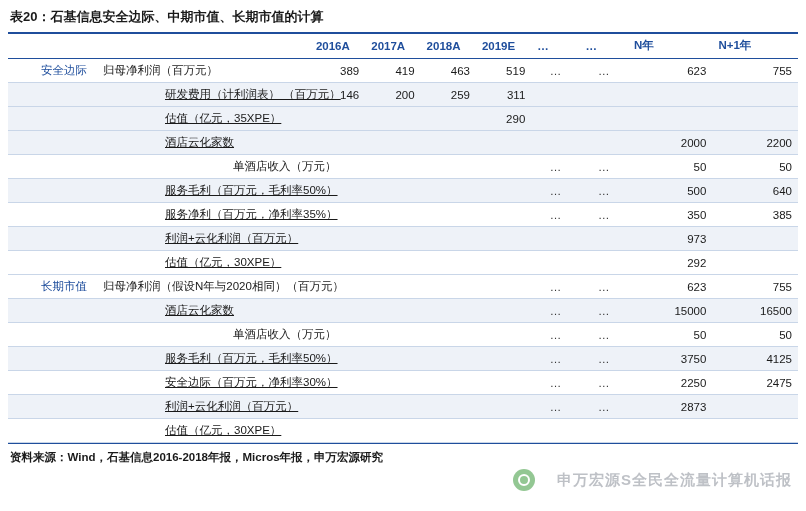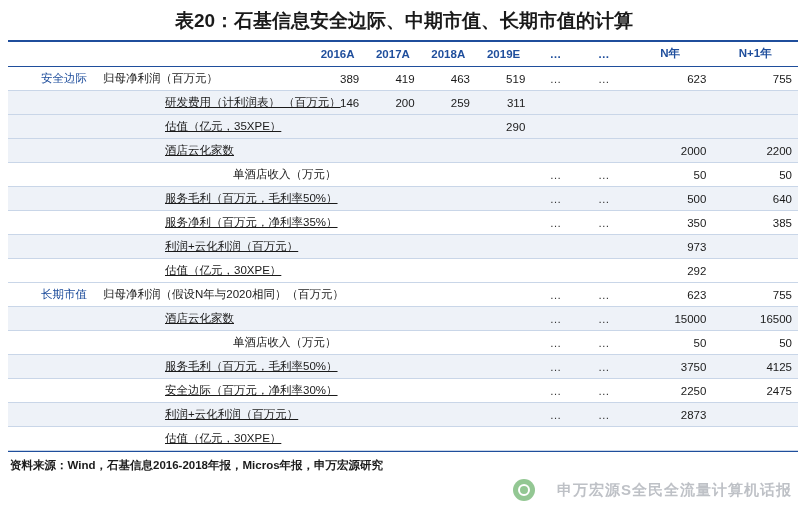--- a/index.html
+++ b/index.html
@@ -16,25 +16,24 @@
   }
   .page {
     position: relative;
     width: 806px;
     height: 511px;
     box-sizing: border-box;
     padding: 0 8px;
   }
   .title-bar {
     padding: 8px 0 6px 2px;
-    font-size: 19px;
+    font-size: 13px;
     font-weight: bold;
     color: #1a1a1a;
     letter-spacing: 0px;
-    text-align: center;
   }
   .title-rule {
     border-top: 2px solid #1f4e9c;
     height: 0;
     margin: 0 0 0 0;
   }
   table.main {
     width: 790px;
     border-collapse: collapse;
     table-layout: fixed;
@@ -44,21 +43,21 @@
   table.main col.c-y      { width: 55px; }
   table.main col.c-dots   { width: 48px; }
   table.main col.c-n      { width: 84px; }
   table.main col.c-n1     { width: 85px; }
 
   thead th {
     color: #1f4e9c;
     font-weight: bold;
     font-size: 11.5px;
     padding: 4px 6px 5px 6px;
-    text-align: center;
+    text-align: left;
     border-bottom: 1.5px solid #1f4e9c;
     white-space: nowrap;
   }
   thead th.label-head {
     text-align: left;
   }
   tbody td {
     padding: 3px 6px;
     border-bottom: 1px solid #c9d6e8;
     white-space: nowrap;
@@ -104,21 +103,21 @@
   }
   .source {
     padding: 6px 0 0 2px;
     font-size: 11.5px;
     font-weight: bold;
     color: #1a1a1a;
   }
   .watermark {
     position: absolute;
     right: 14px;
-    bottom: 10px;
+    bottom: 20px;
     display: flex;
     align-items: center;
     gap: 22px;
     opacity: 0.55;
     pointer-events: none;
   }
   .wm-badge {
     width: 22px;
     height: 22px;
     border-radius: 50%;

